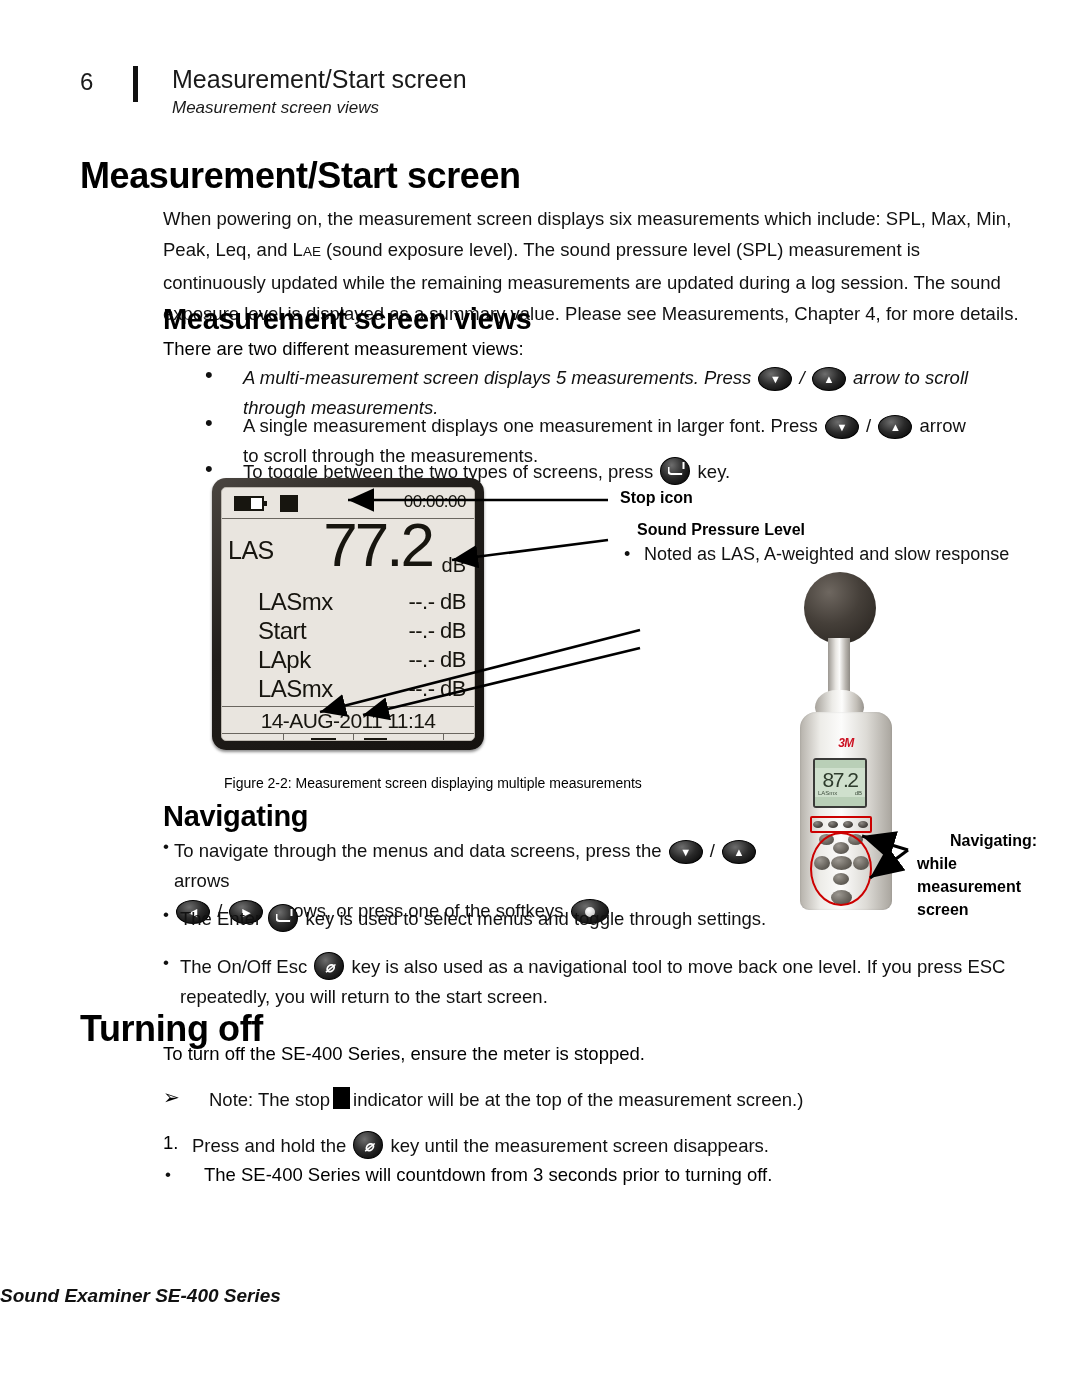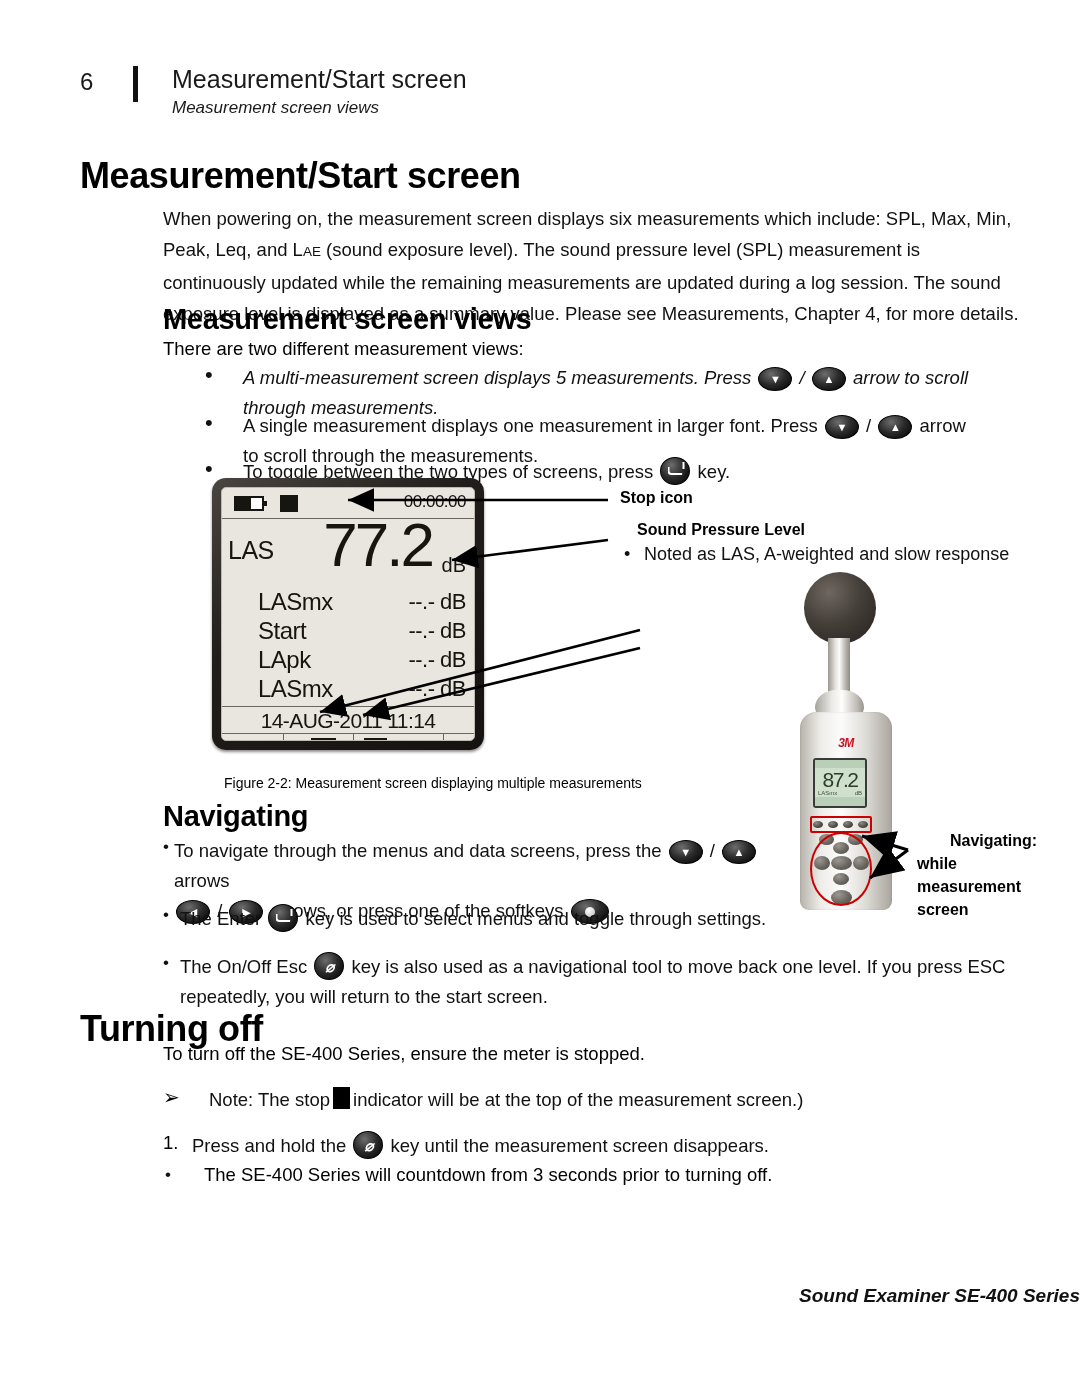--- a/index.html
+++ b/index.html
@@ -236,21 +236,21 @@
     position:absolute; left:10px; top:104px; width:62px; height:17px;
     border:2.4px solid #cc0000; border-radius:2px;
   }
   .hl-ellipse {
     position:absolute; left:10px; top:120px; width:62px; height:74px;
     border:2.4px solid #cc0000; border-radius:50%;
   }
 
   
   .footer {
-    position:absolute; left:0; top:1285px; width:1080px; text-align:right;
+    position:absolute; left:0; top:1285px; width:1080px; text-align:left;
     font-size:19px; font-style:italic; font-weight:bold; color:#111;
   }
 </style>
 </head>
 <body>
 
 <div class="page-header">
   <div class="hdr-num">6</div>
   <div class="hdr-rule"></div>
   <div class="hdr-title">Measurement/Start screen</div>

